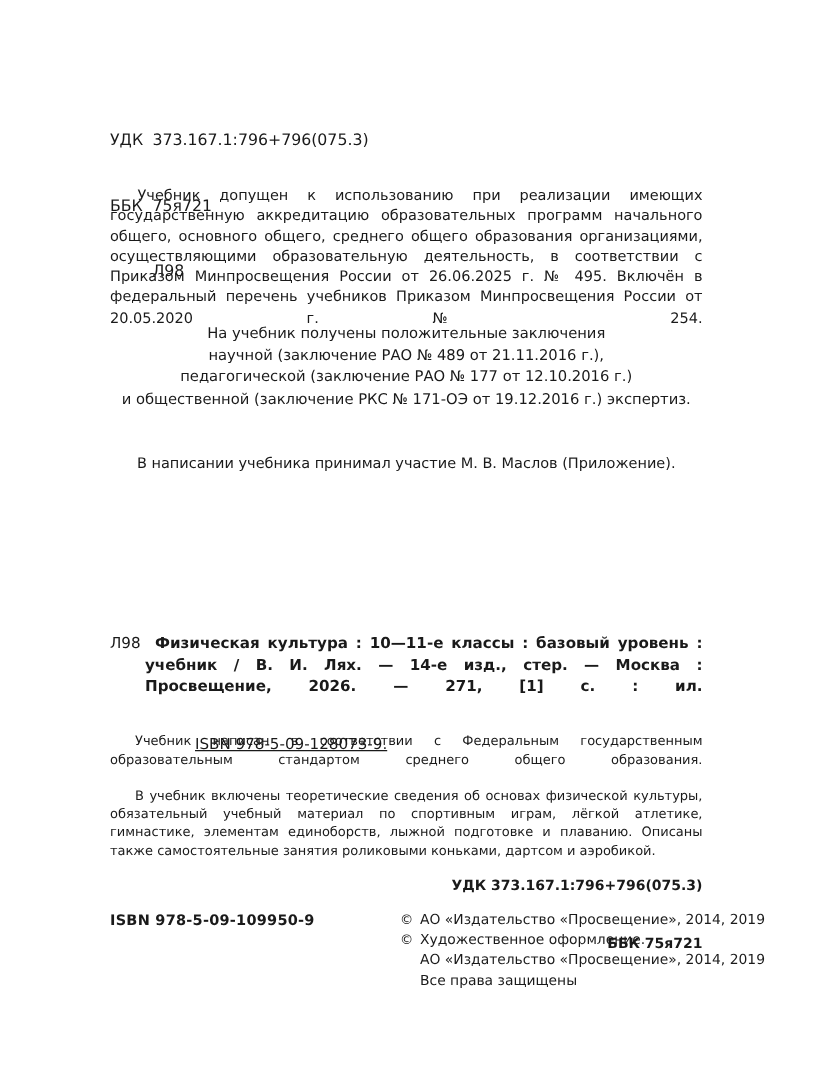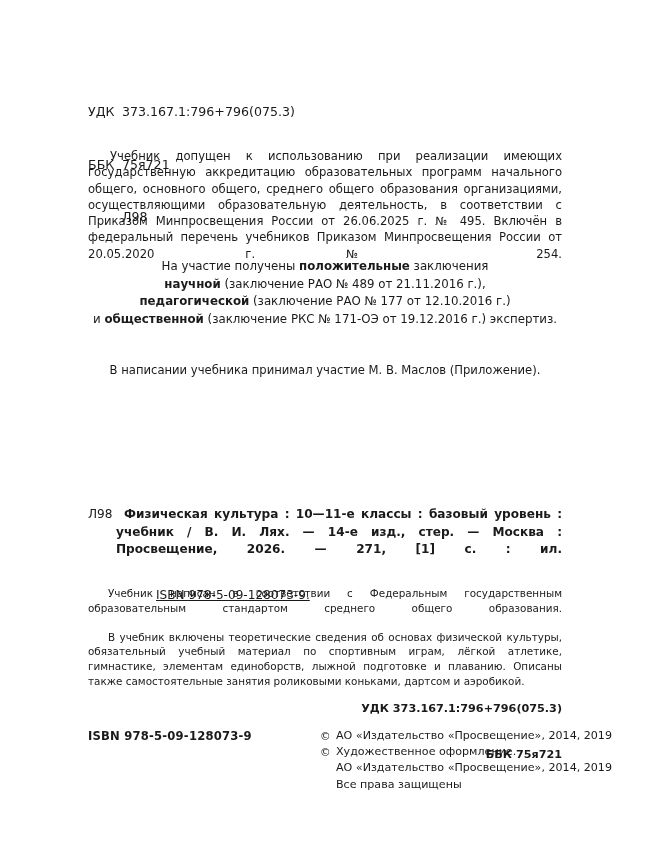--- a/index.html
+++ b/index.html
@@ -16,21 +16,21 @@
     overflow: hidden;
   }
   .page {
     position: absolute;
     left: 0; top: 0;
     width: 650px;
     height: 645px;
     box-sizing: border-box;
     padding: 0;
   }
-  .bold   { font-weight: bold; }
+  .bold   { font-weight: normal; }
 
   
   .class-block {
     position: absolute;
     left: 88px;
     top: 68px;
     font-size: 12.6px;
     line-height: 17.5px;
     white-space: pre;
   }
@@ -198,21 +198,21 @@
 
   <div class="class-block">
     <span class="class-row"><span class="class-label">УДК</span><span>373.167.1:796+796(075.3)</span></span>
     <span class="class-row"><span class="class-label">ББК</span><span>75я721</span></span>
     <span class="class-row"><span class="class-indent"></span><span>Л98</span></span>
   </div>
 
   <div class="approval">Учебник допущен к использованию при реализации имеющих государственную аккредитацию образовательных программ начального общего, основного общего, среднего общего образования организациями, осуществляющими образовательную деятельность, в соответствии с Приказом Минпросвещения России от 26.06.2025 г. № 495. Включён в федеральный перечень учебников Приказом Минпросвещения России от 20.05.2020 г. № 254.</div>
 
   <div class="conclusions">
-    <span class="ln"><span>На участие получены </span><span class="bold">положительные</span><span> заключения</span></span>
+    <span class="ln"><span>На учебник получены </span><span class="bold">положительные</span><span> заключения</span></span>
     <span class="ln"><span class="bold">научной</span><span> (заключение РАО № 489 от 21.11.2016 г.),</span></span>
     <span class="ln"><span class="bold">педагогической</span><span> (заключение РАО № 177 от 12.10.2016 г.)</span></span>
     <span class="ln"><span>и </span><span class="bold">общественной</span><span> (заключение РКС № 171-ОЭ от 19.12.2016 г.) экспертиз.</span></span>
   </div>
 
   <div class="contributor">В написании учебника принимал участие М. В. Маслов (Приложение).</div>
 
   <div class="biblio">
     <span class="biblio-body">
       <span class="biblio-sigil">Л98</span>
@@ -224,21 +224,21 @@
   <div class="annotation">
     <p>Учебник написан в соответствии с Федеральным государственным образовательным стандартом среднего общего образования.</p>
     <p class="last">В учебник включены теоретические сведения об основах физической культуры, обязательный учебный материал по спортивным играм, лёгкой атлетике, гимнастике, элементам единоборств, лыжной подготовке и плаванию. Описаны также самостоятельные занятия роликовыми коньками, дартсом и аэробикой.</p>
   </div>
 
   <div class="class-block-low">
     <span class="class-row">УДК 373.167.1:796+796(075.3)</span>
     <span class="class-row">ББК 75я721</span>
   </div>
 
-  <div class="footer-isbn">ISBN 978-5-09-128073-9</div>
+  <div class="footer-isbn">ISBN 978-5-09-109950-9</div>
 
   <div class="footer-rights">
     <span class="cp-line"><span class="cp-mark">©</span><span>АО «Издательство «Просвещение», 2014, 2019</span></span>
     <span class="cp-line"><span class="cp-mark">©</span><span>Художественное оформление.</span></span>
     <span class="cp-line noind"><span>АО «Издательство «Просвещение», 2014, 2019</span></span>
     <span class="cp-line noind"><span>Все права защищены</span></span>
   </div>
 
 </div>
 

